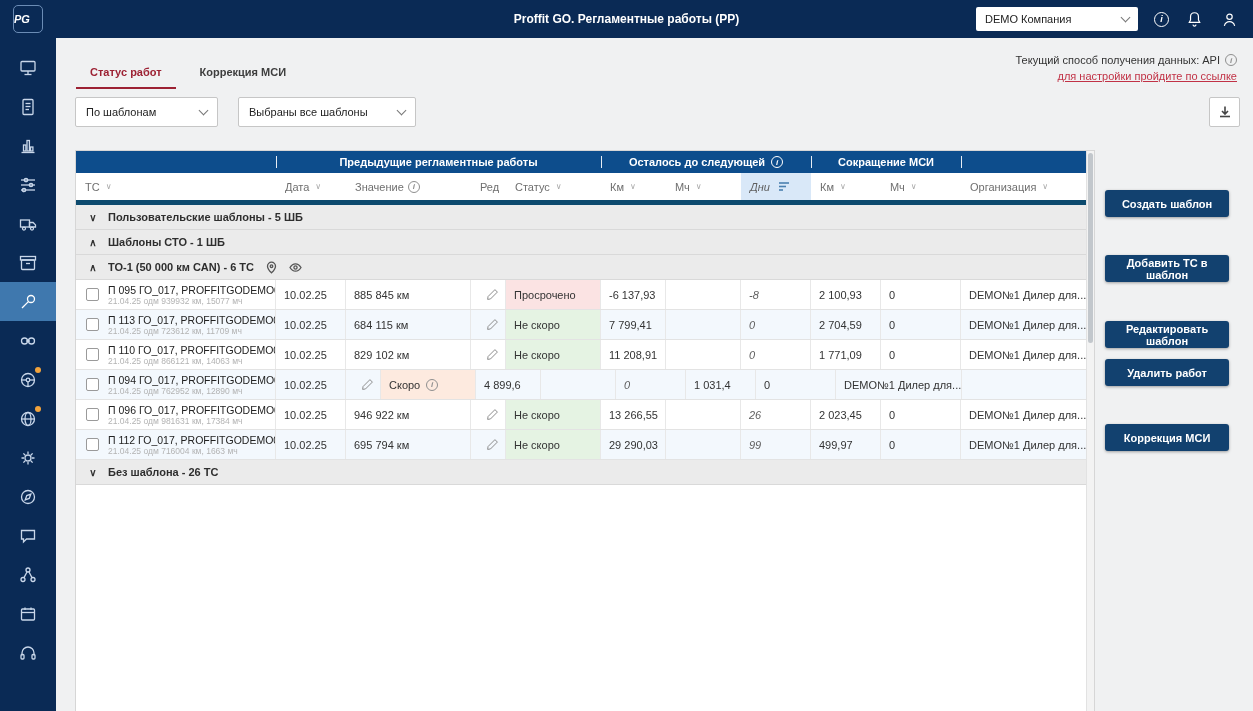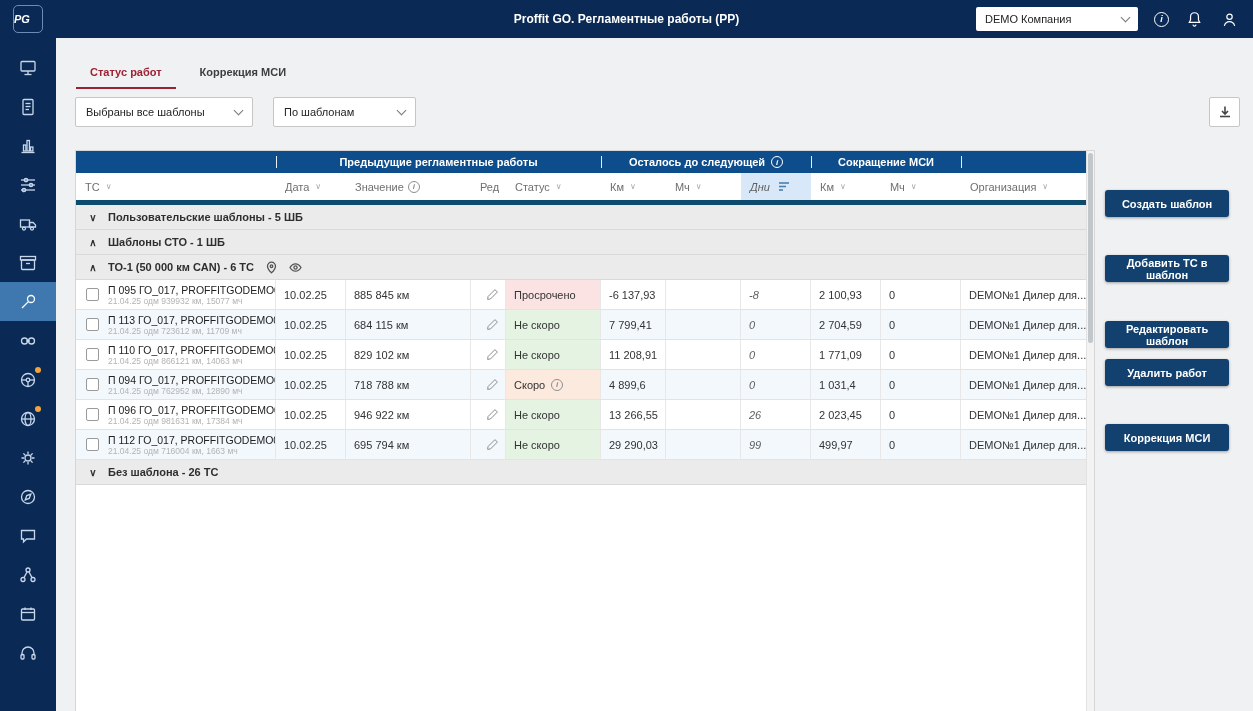--- a/index.html
+++ b/index.html
@@ -240,28 +240,35 @@
     </div>
 </div>
 
 <div class="main">
 
   <div class="tabs">
     <div class="tab active">Статус работ</div>
     <div class="tab">Коррекция МСИ</div>
   </div>
 
+  <div class="datasource">
+    <div class="ds-line1">
+      <span>Текущий способ получения данных: API</span>
+      <span class="info-circ sm gray"></span>
+    </div>
+    <a class="ds-link">для настройки пройдите по ссылке</a>
+  </div>
 
   <div class="filters">
+    <div class="select" style="width:143px">
+      <span>По шаблонам</span>
+      <span class="chev"></span>
+    </div>
     <div class="select" style="width:178px">
       <span>Выбраны все шаблоны</span>
-      <span class="chev"></span>
-    </div>
-    <div class="select" style="width:143px">
-      <span>По шаблонам</span>
       <span class="chev"></span>
     </div>
   </div>
   <button class="dl-btn">
     <svg viewBox="0 0 16 16">
         <path d="M8 2.5v7M5 7l3 3 3-3"></path>
         <path d="M3 12.5h10"></path>
       </svg>
   </button>
 
@@ -437,21 +444,20 @@
 
       <div class="trow alt">
         <div class="c c-tc">
             <span class="cb"></span>
           <div class="tcnames">
               <div class="nm">П 094 ГО_017, PROFFITGODEMO0094</div>
               <div class="sub">21.04.25 одм 762952 км, 12890 мч</div>
             </div>
           </div>
         <div class="c c-date">10.02.25</div>
-        <div class="c c-val">718 788 км</div>
         <div class="c c-edit">
             <span class="pencil">
               <svg viewBox="0 0 16 16">
                 <path d="M11 2l3 3-8.5 8.5L2 14l.5-3.5z"></path>
               </svg>
             </span>
           </div>
         <div class="c c-status" data-status="soon">
             <span>Скоро</span>
             <span class="info-circ sm gray"></span>

